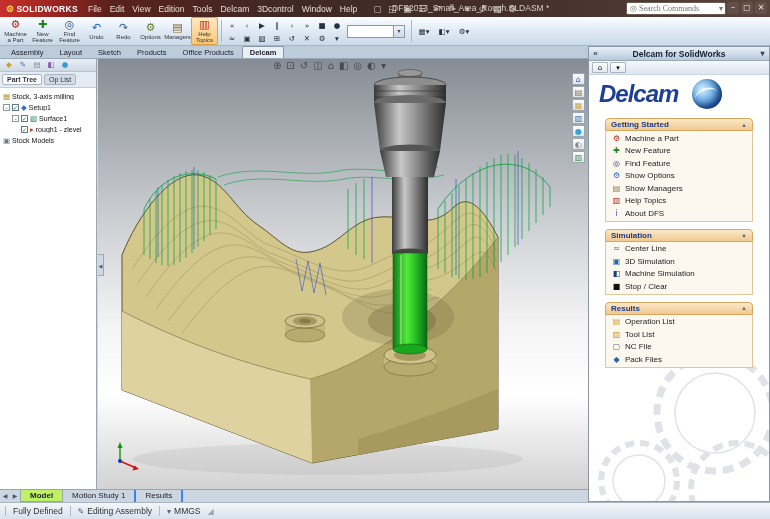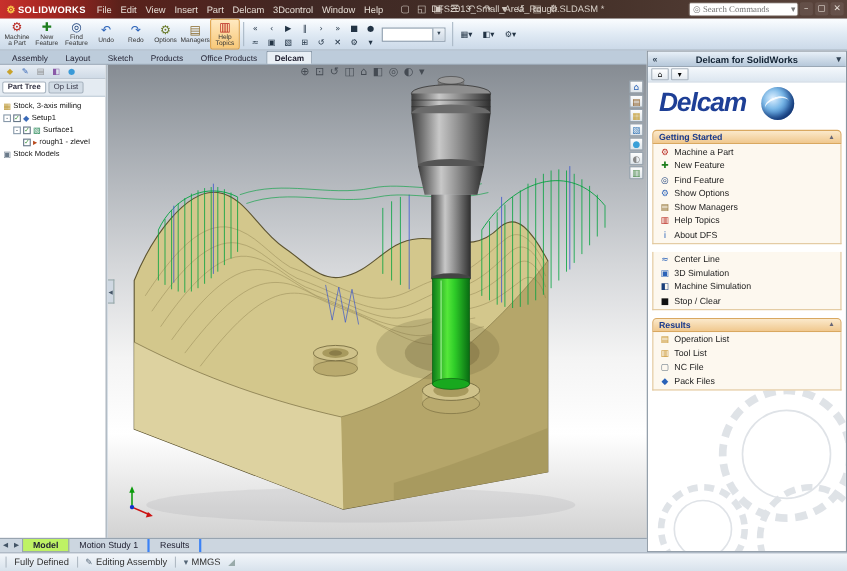--- a/index.html
+++ b/index.html
@@ -76,21 +76,21 @@
   .tp-title{flex:1;text-align:center}
   .tp-toolbar{height:14px;display:flex;gap:2px;padding:1px 3px;background:linear-gradient(#f4f8fc,#dce6f0);border-bottom:1px solid #c8d4e0}
   .tp-tool{width:16px;height:11px;border:1px solid #aab4be;background:linear-gradient(#fff,#e4eaf0);font-size:7px;text-align:center;line-height:10px;border-radius:1px}
   .logo-row{height:38px;display:flex;align-items:center;padding:2px 10px;gap:14px}
   .delcam-text{font-size:24px;font-weight:bold;font-style:italic;color:#1e3f96;letter-spacing:-1px}
   .globe{width:30px;height:30px;border-radius:50%;position:relative;flex:none;
     background:radial-gradient(circle at 35% 35%,#dff0ff 0%,#7ab8e8 35%,#2a6ab8 70%,#123f86 100%);
     box-shadow:inset -3px -3px 6px rgba(0,0,40,.45)}
   .globe::after{content:"";position:absolute;left:3px;top:9px;width:23px;height:13px;border-radius:50%;border-top:2px solid rgba(255,255,255,.85);transform:rotate(-18deg)}
   .sections{position:relative;padding:2px 4px;z-index:2}
-  .tp-section{margin:3px 0 7px}
+  .tp-section{margin:3px 12px 7px}
   .sec-header{height:13px;background:linear-gradient(#fbe9cb,#f0c88e);border:1px solid #d9a860;border-radius:4px 4px 0 0;display:flex;align-items:center;font-size:8px;font-weight:bold;color:#1a3a8c;padding:0 5px}
   .sec-header .up{margin-left:auto;font-size:6px;color:#667}
   .sec-items{border:1px solid #e2c79c;border-top:none;background:#fdf8ef;padding:1px 0}
   .sec-item{display:flex;align-items:center;gap:4px;height:12.5px;padding:0 6px;font-size:8px;color:#222}
   .sec-item .icon{width:9px;font-size:8px;text-align:center;flex:none}
   .gears{position:absolute;right:0;bottom:0;z-index:1}
 
   
   .bottom-tabs{position:absolute;left:0;top:489px;width:588px;height:13px;background:#ccd6e0;display:flex;align-items:stretch;border-top:1px solid #98a4b0;font-size:8px}
   .bt-nav{width:10px;text-align:center;line-height:12px;color:#456;font-size:6px}
@@ -109,22 +109,22 @@
 
   <div class="titlebar">
     <div class="sw-logo">
       <span class="gear">⚙</span>
       <span>SOLIDWORKS</span>
     </div>
     <div class="menubar" id="menubar">
         <div class="menu-item">File</div>
         <div class="menu-item">Edit</div>
         <div class="menu-item">View</div>
-        <div class="menu-item">Insert</div>
-        <div class="menu-item">Part</div>
+        <div class="menu-item">Edition</div>
+        <div class="menu-item">Tools</div>
         <div class="menu-item">Delcam</div>
         <div class="menu-item">3Dcontrol</div>
         <div class="menu-item">Window</div>
         <div class="menu-item">Help</div>
       </div>
     <div class="qa-icons" id="qa">
         <div class="qa-icon">▢</div>
         <div class="qa-icon">◱</div>
         <div class="qa-icon">▣</div>
         <div class="qa-icon">☰</div>
@@ -454,20 +454,24 @@
               <div class="icon" style="color: rgb(184, 37, 29);">▥</div>
               <div class="silabel">Help Topics</div>
             </div>
             <div class="sec-item">
               <div class="icon" style="color: rgb(42, 98, 184);">i</div>
               <div class="silabel">About DFS</div>
             </div>
           </div>
         </div>
         <div class="tp-section">
+          <div class="sec-header">
+            <div class="sec-title">Simulation</div>
+            <div class="up">▲</div>
+          </div>
           <div class="sec-items">
             <div class="sec-item">
               <div class="icon" style="color: rgb(42, 98, 184);">≈</div>
               <div class="silabel">Center Line</div>
             </div>
             <div class="sec-item">
               <div class="icon" style="color: rgb(42, 98, 184);">▣</div>
               <div class="silabel">3D Simulation</div>
             </div>
             <div class="sec-item">

